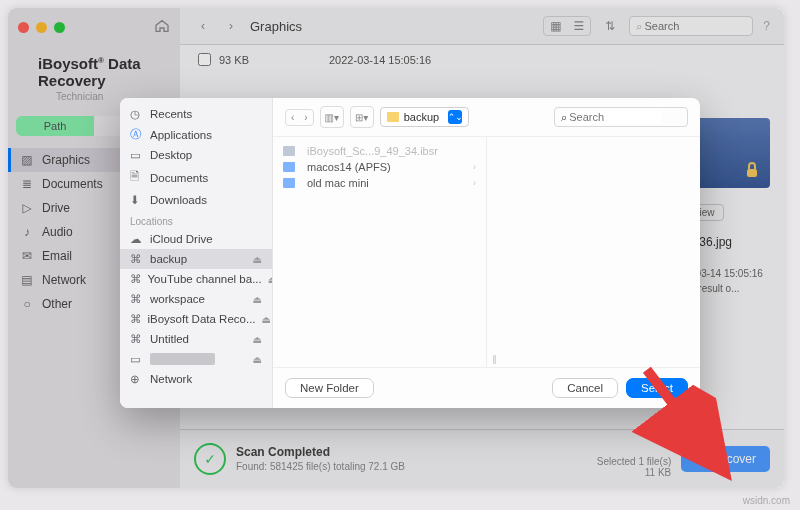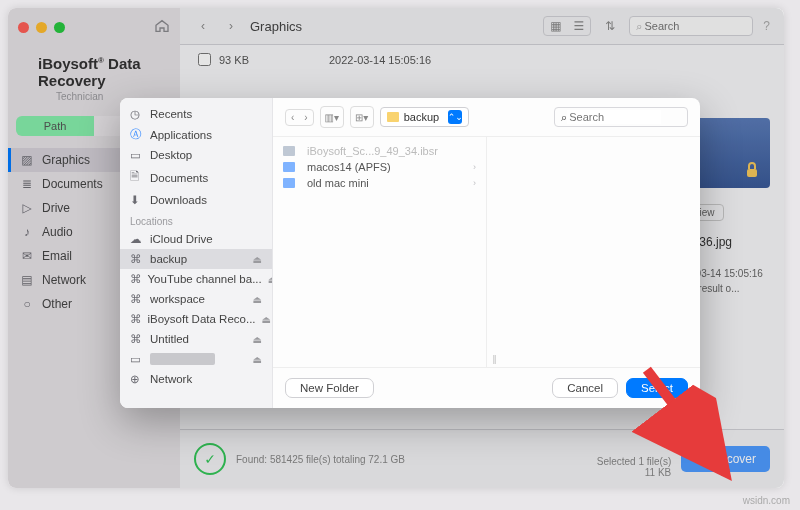--- a/index.html
+++ b/index.html
@@ -375,20 +375,21 @@
       <div class="preview-btn">Preview</div>
       <div class="rp-line" style="font-size:12px;color:#333;margin-top:14px;">ches-36.jpg</div>
       <div class="rp-line">11 KB</div>
       <div class="rp-line">2022-03-14 15:05:16</div>
       <div class="rp-line">Quick result o...</div>
     </div>
 
     <div class="footer">
       <span class="status-ic">✓</span>
       <div class="st-text">
+        <div class="st-title">Scan Completed</div>
         <div class="st-sub">Found: 581425 file(s) totaling 72.1 GB</div>
       </div>
       <span class="spacer"></span>
       <div class="sel-count">
         <div>Selected 1 file(s)</div>
         <div>11 KB</div>
       </div>
       <button class="recover-btn">
         <span>⟳</span>
         <span>Recover</span>

